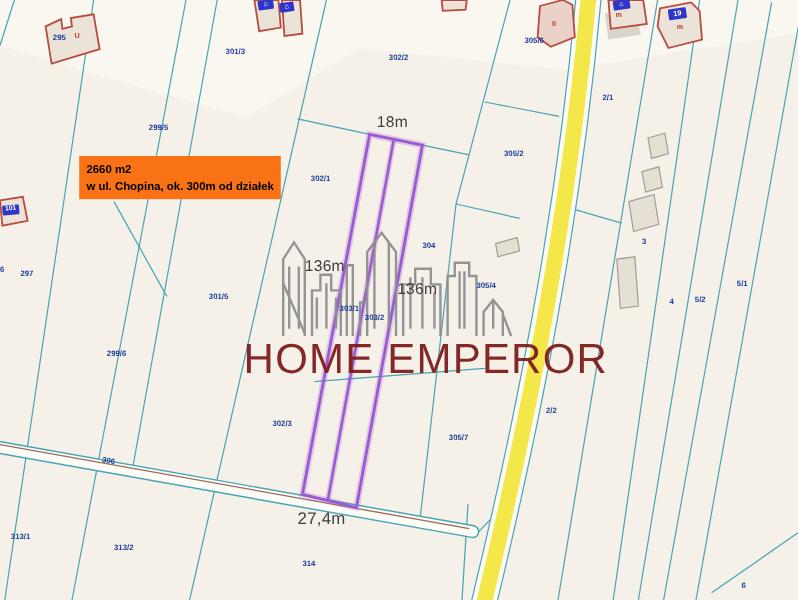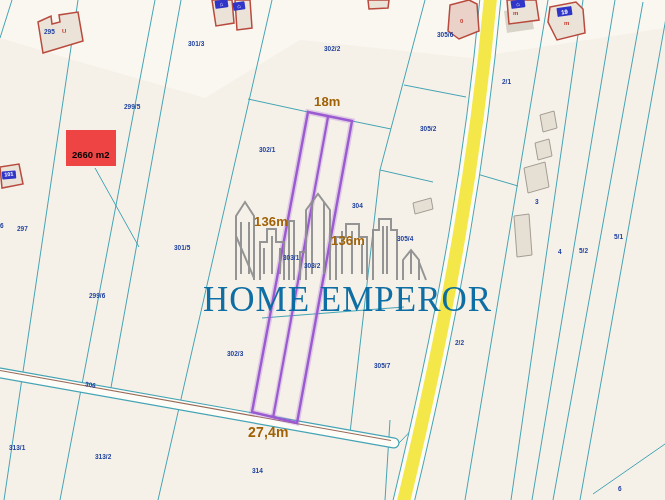--- a/index.html
+++ b/index.html
@@ -1,27 +1,27 @@
 <!DOCTYPE html>
 <html><head>
 <meta charset="utf-8">
 <style>
   html,body{margin:0;padding:0;background:#ddd;}
   .map{position:relative;width:665px;height:500px;background:#f5f1e8;overflow:hidden;
        font-family:"Liberation Sans",sans-serif;}
   .map svg{position:absolute;left:0;top:0;}
   .plabel{position:absolute;font-size:6.5px;font-weight:bold;color:#1c3e9e;white-space:nowrap;z-index:30;}
   .redlbl{position:absolute;font-weight:bold;color:#c0392b;white-space:nowrap;z-index:31;}
-  .measure{position:absolute;font-weight:bold;color:#a16207;white-space:nowrap;z-index:32;letter-spacing:.2px;}
+  .measure{position:absolute;font-weight:normal;color:#404040;white-space:nowrap;z-index:32;letter-spacing:.2px;}
   .plate{position:absolute;background:#2f35c8;color:#fff;font-weight:bold;
          display:flex;align-items:center;justify-content:center;z-index:29;border-radius:1px;line-height:1;}
-  .infobox{position:absolute;left:66px;top:130px;background:#ef4444;padding:18px 6px 4px 6px;
+  .infobox{position:absolute;left:66px;top:130px;background:#f97316;padding:5px 6px 4px 6px;
            font-size:9.5px;font-weight:bold;color:#000;line-height:13.5px;white-space:nowrap;z-index:40;}
-  .wm{position:absolute;left:203px;top:280px;font-family:Liberation Serif, serif;
-      font-size:35px;color:#0369a1;letter-spacing:1px;white-space:nowrap;z-index:35;opacity:.95;}
+  .wm{position:absolute;left:203px;top:280px;font-family:Liberation Sans, sans-serif;
+      font-size:35px;color:#7f1d1d;letter-spacing:1px;white-space:nowrap;z-index:35;opacity:.95;}
 </style>
 </head>
 <body>
 
 <div class="map">
 
   <svg width="665" height="500" viewBox="0 0 665 500">
 
     <g>
       <polygon points="0,0 665,0 665,28 470,58 300,40 205,98 80,62 0,38" fill="#fbf8f1" opacity="0.8"></polygon>
@@ -104,20 +104,21 @@
       <path d="M383,226 V274 M387,226 V274"></path>
       <path d="M403,280 V260 L411,250 L419,260 V280"></path>
       <path d="M411,250 V274 M419,262 L426,280"></path>
     </g>
   </svg>
 
   <div class="wm">HOME EMPEROR</div>
 
   <div class="infobox">
     <div>2660 m2</div>
+    <div>w ul. Chopina, ok. 300m od działek</div>
   </div>
 
   <div>
       <span class="plabel" style="left: 44px; top: 28px;">295</span>
       <span class="plabel" style="left: 188px; top: 40px;">301/3</span>
       <span class="plabel" style="left: 124px; top: 103px;">299/5</span>
       <span class="plabel" style="left: 324px; top: 45px;">302/2</span>
       <span class="plabel" style="left: 437px; top: 31px;">305/6</span>
       <span class="plabel" style="left: 502px; top: 78px;">2/1</span>
       <span class="plabel" style="left: 420px; top: 125px;">305/2</span>

